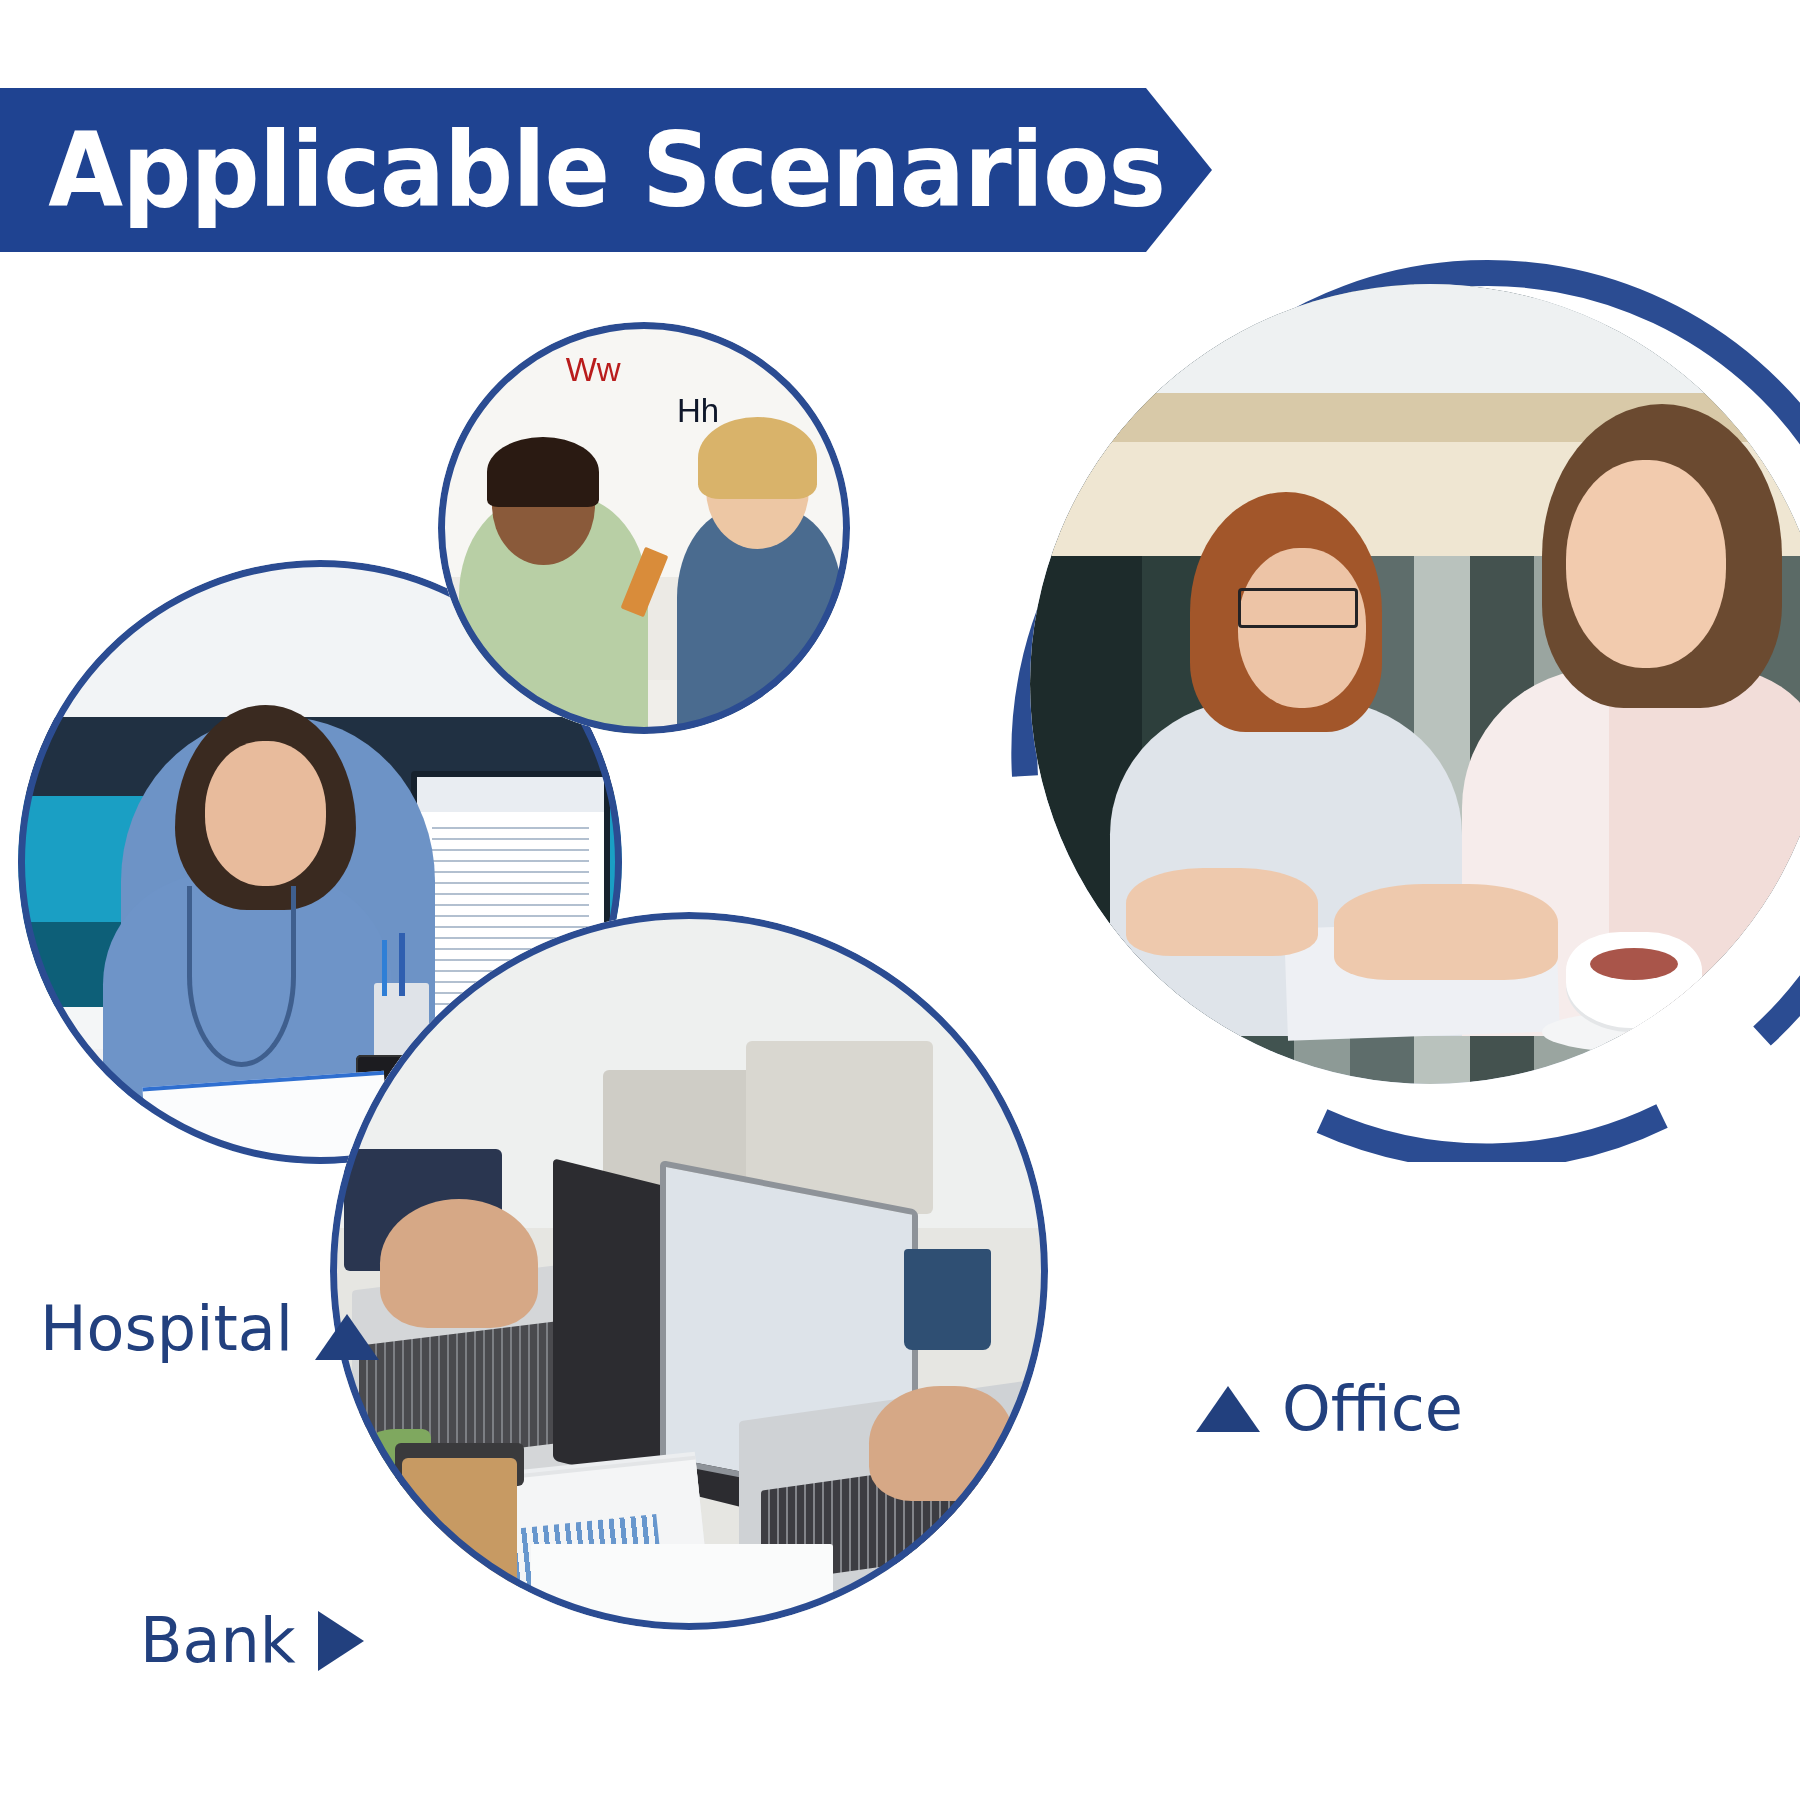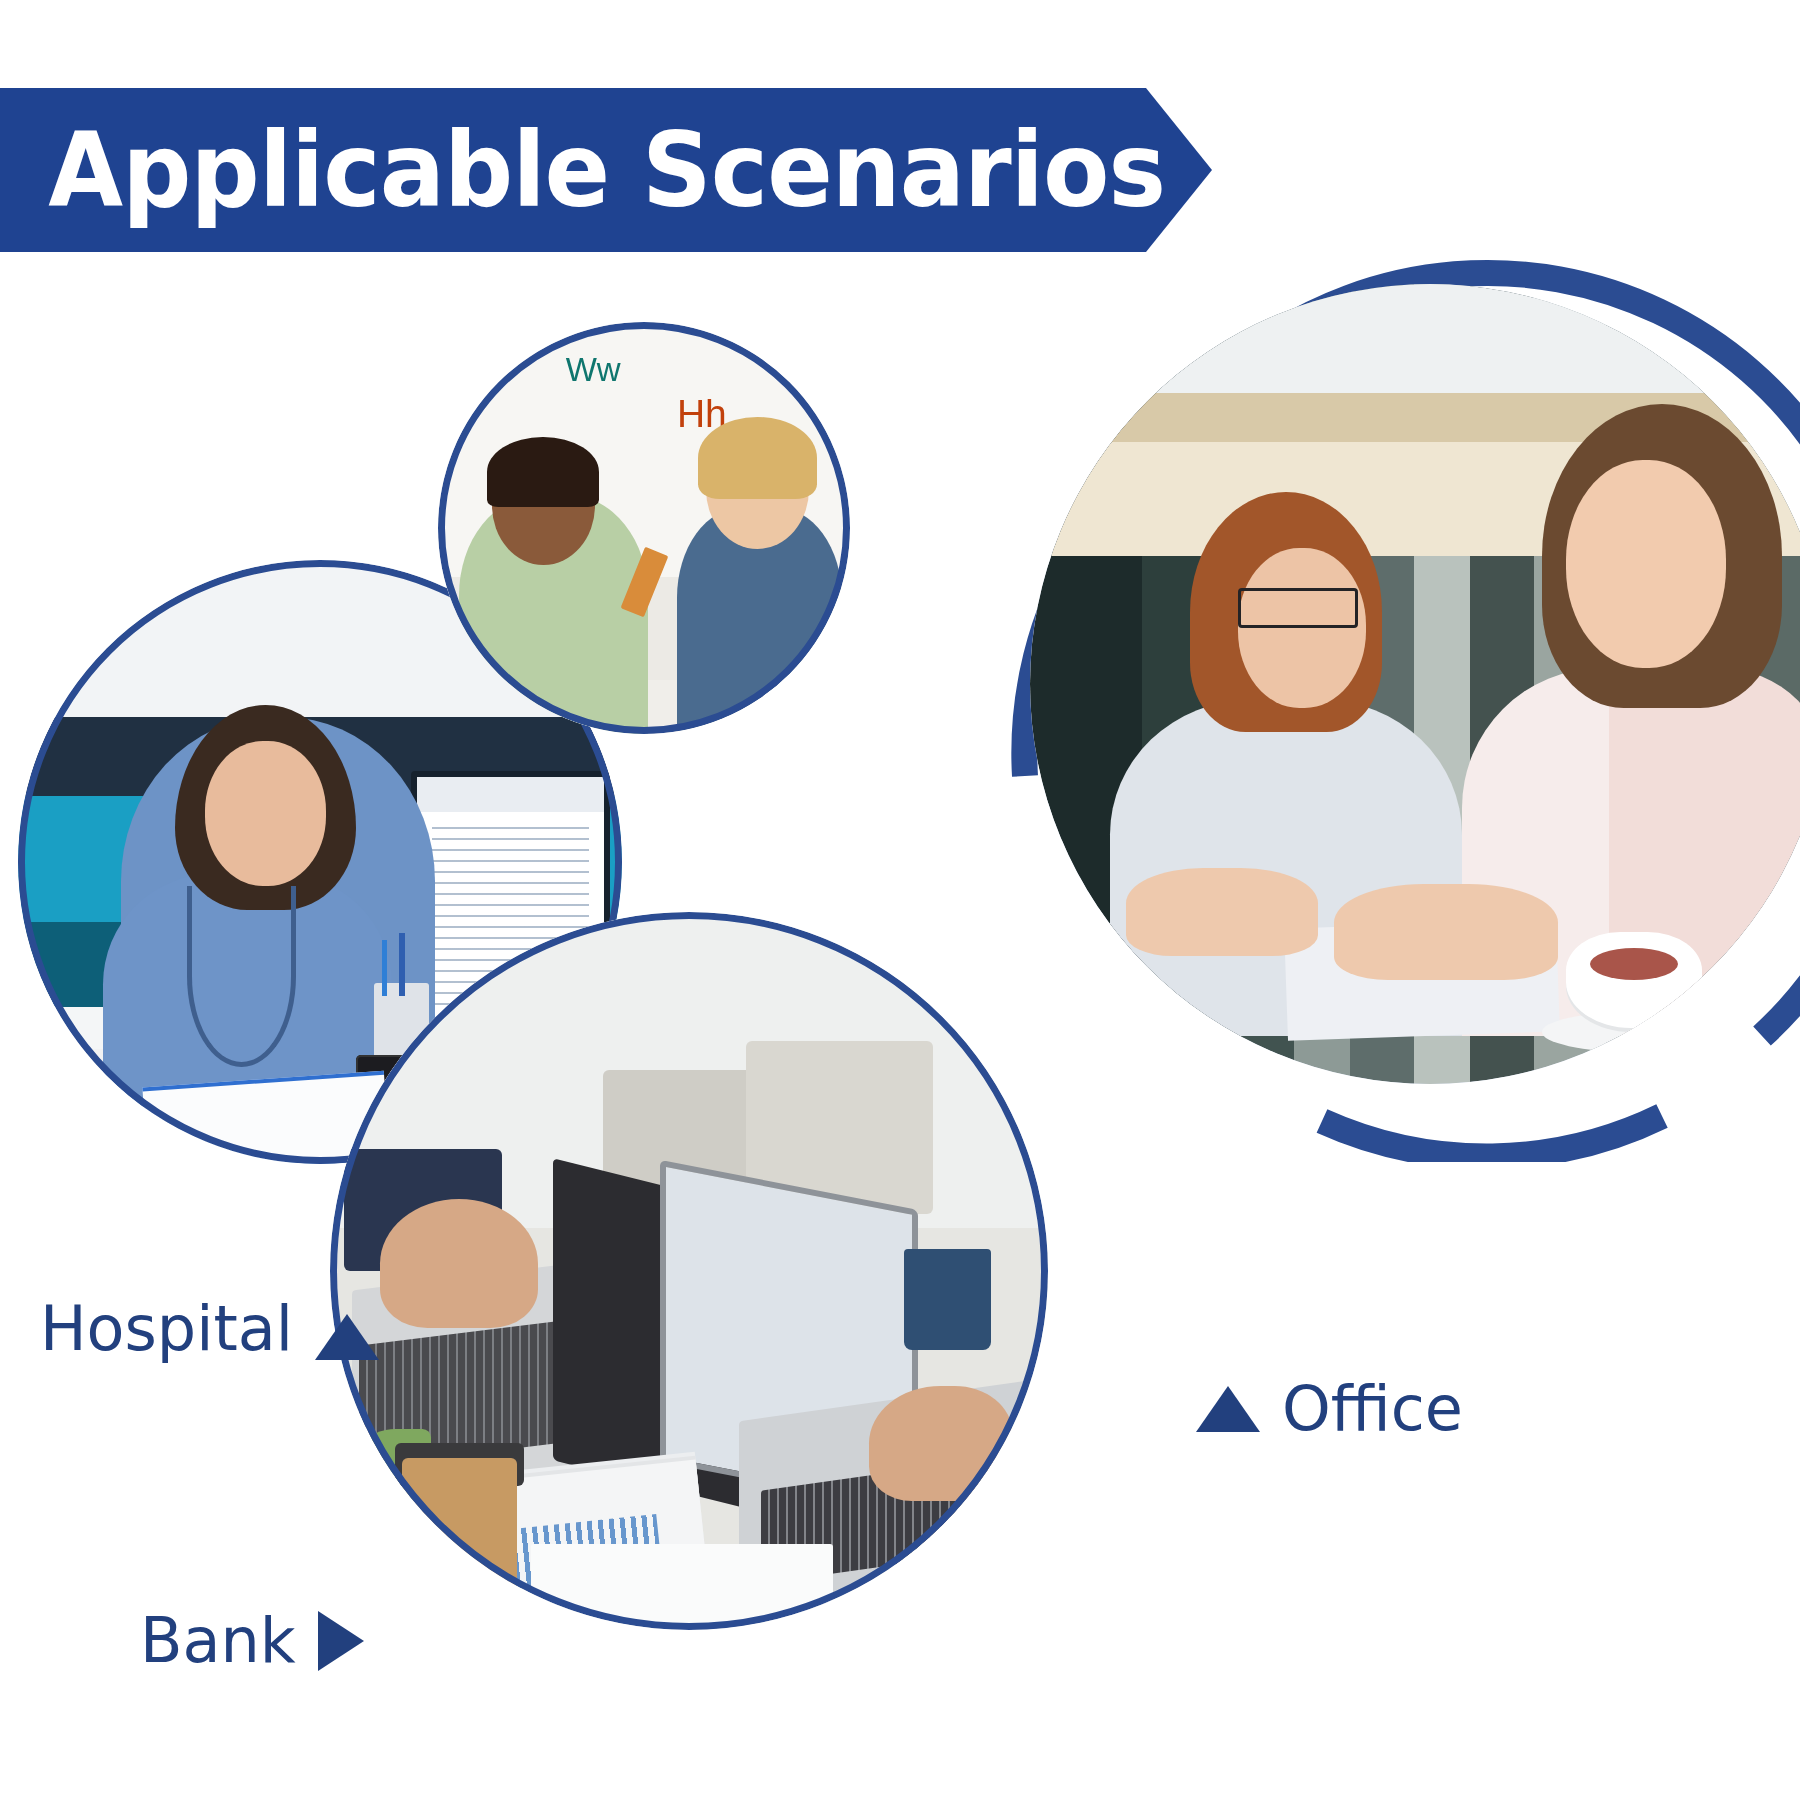--- a/index.html
+++ b/index.html
@@ -85,22 +85,22 @@
      background:#dfe3e8;border-radius:3px;}
   .hosp-pens:before{content:"";position:absolute;left:14%;top:-44%;width:10%;height:58%;background:#2f7fd6;}
   .hosp-pens:after{content:"";position:absolute;left:46%;top:-52%;width:10%;height:66%;background:#2f5fb0;}
   .hosp-clip{position:absolute;left:21%;bottom:0;width:40%;height:14%;
      background:#fbfcfd;border-top:4px solid #2f6fd0;transform:rotate(-4deg);}
 
   
   #school-circle{left:438px; top:322px; width:412px; height:412px; z-index:4;}
   .sch-bg{position:absolute;inset:0;background:linear-gradient(#f4f3ef 0 62%, #eceae5 62% 100%);}
   .sch-board{position:absolute;left:0;top:0;width:100%;height:62%;background:#f7f6f3;}
-  .sch-ww{position:absolute;left:31%;top:7%;font-size:33px;color:#0f766e;font-family:"Liberation Sans",sans-serif;}
-  .sch-hh{position:absolute;left:58%;top:17%;font-size:39px;color:#c2410c;font-family:"Liberation Sans",sans-serif;}
+  .sch-ww{position:absolute;left:31%;top:7%;font-size:33px;color:#b91c1c;font-family:"Liberation Sans",sans-serif;}
+  .sch-hh{position:absolute;left:58%;top:17%;font-size:33px;color:#0f172a;font-family:"Liberation Sans",sans-serif;}
   .sch-kid1{position:absolute;left:5%;top:42%;width:46%;height:58%;
      background:#b8cfa5;border-radius:42% 42% 0 0;}
   .sch-head1{position:absolute;left:13%;top:30%;width:25%;height:29%;
      background:#8a5a3a;border-radius:50%;}
   .sch-hair1{position:absolute;left:12%;top:28%;width:27%;height:17%;
      background:#2a1a12;border-radius:50% 50% 10% 10%;}
   .sch-kid2{position:absolute;right:2%;top:45%;width:40%;height:55%;
      background:#4a6b8f;border-radius:40% 40% 0 0;}
   .sch-head2{position:absolute;right:10%;top:26%;width:25%;height:29%;
      background:#edc7a4;border-radius:50%;}

